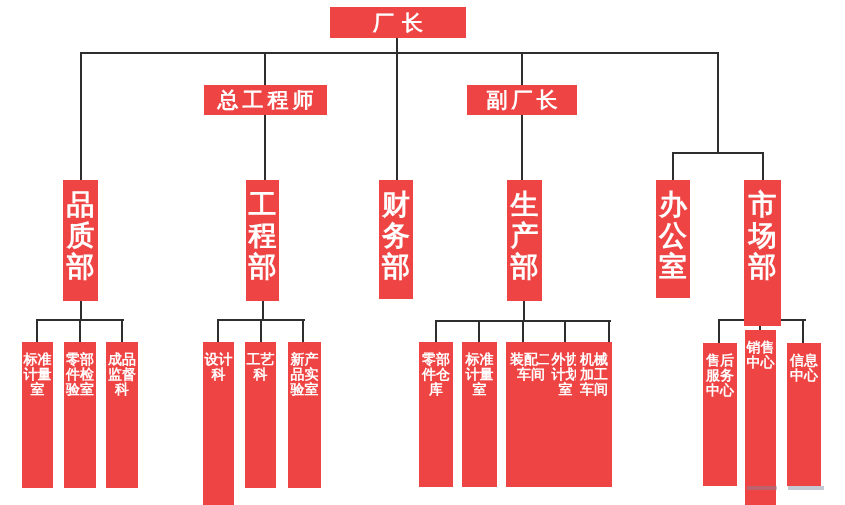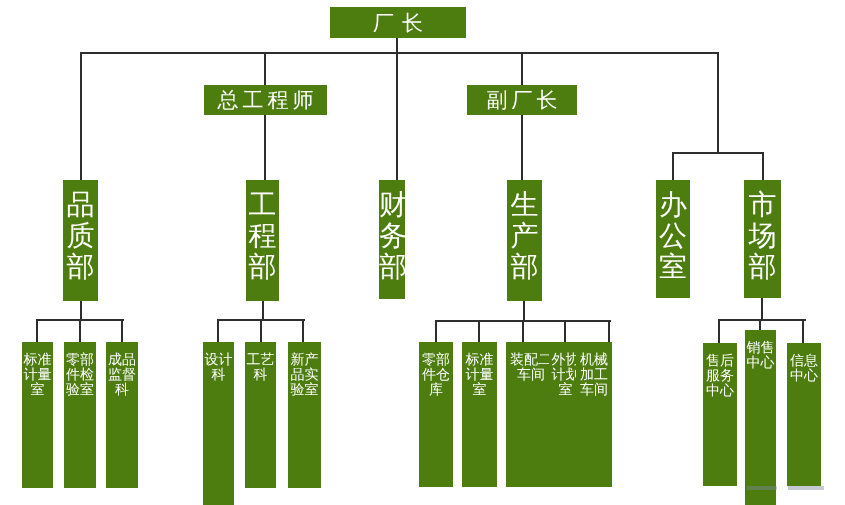--- a/index.html
+++ b/index.html
@@ -19,23 +19,23 @@
   .hl, .vl {
     position: absolute;
     background: #2e2e2e;
     z-index: 1;
   }
   .hl { height: 2px; }
   .vl { width: 2px; }
   
   .box {
     position: absolute;
-    background: #4d7c0f;
+    background: #ef4444;
     color: #ffffff;
-    font-weight: normal;
+    font-weight: bold;
     z-index: 2;
     box-sizing: border-box;
   }
   .h {
     display: flex;
     align-items: center;
     justify-content: center;
     font-size: 21px;
     letter-spacing: 4px;
     text-indent: 4px;
@@ -100,24 +100,24 @@
   <div class="vl" style="left:759px;top:319px;height:25px"></div>
   <div class="vl" style="left:802px;top:319px;height:25px"></div>
 
   <div class="box h root" style="left:330px;top:7px;width:136px;height:31px">厂长</div>
 
   <div class="box h" style="left:204px;top:85px;width:123px;height:30px">总工程师</div>
   <div class="box h" style="left:467px;top:85px;width:110px;height:30px">副厂长</div>
 
   <div class="box v v3" style="left:63px;top:180px;width:35px;height:121px">品质部</div>
   <div class="box v v3" style="left:246px;top:180px;width:33px;height:121px">工程部</div>
-  <div class="box v v3" style="left:379px;top:180px;width:26px;height:119px">财务部</div>
+  <div class="box v v3" style="left:379px;top:180px;width:34px;height:119px">财务部</div>
   <div class="box v v3" style="left:507px;top:180px;width:35px;height:121px">生产部</div>
   <div class="box v v3" style="left:656px;top:180px;width:34px;height:118px">办公室</div>
-  <div class="box v v3" style="left:744px;top:180px;width:37px;height:118px">市场部</div>
+  <div class="box v v3" style="left:744px;top:180px;width:37px;height:146px">市场部</div>
 
   <div class="box v v4" style="left:22px;top:342px;width:31px;height:146px">标准计量室</div>
   <div class="box v v4" style="left:64px;top:342px;width:32px;height:146px">零部件检验室</div>
   <div class="box v v4" style="left:106px;top:342px;width:32px;height:146px">成品监督科</div>
 
   <div class="box v v4" style="left:203px;top:342px;width:31px;height:188px">设计科</div>
   <div class="box v v4" style="left:245px;top:342px;width:31px;height:146px">工艺科</div>
   <div class="box v v4" style="left:288px;top:342px;width:33px;height:146px">新产品实验室</div>
 
   <div class="box v v4" style="left:419px;top:342px;width:34px;height:145px">零部件仓库</div>

